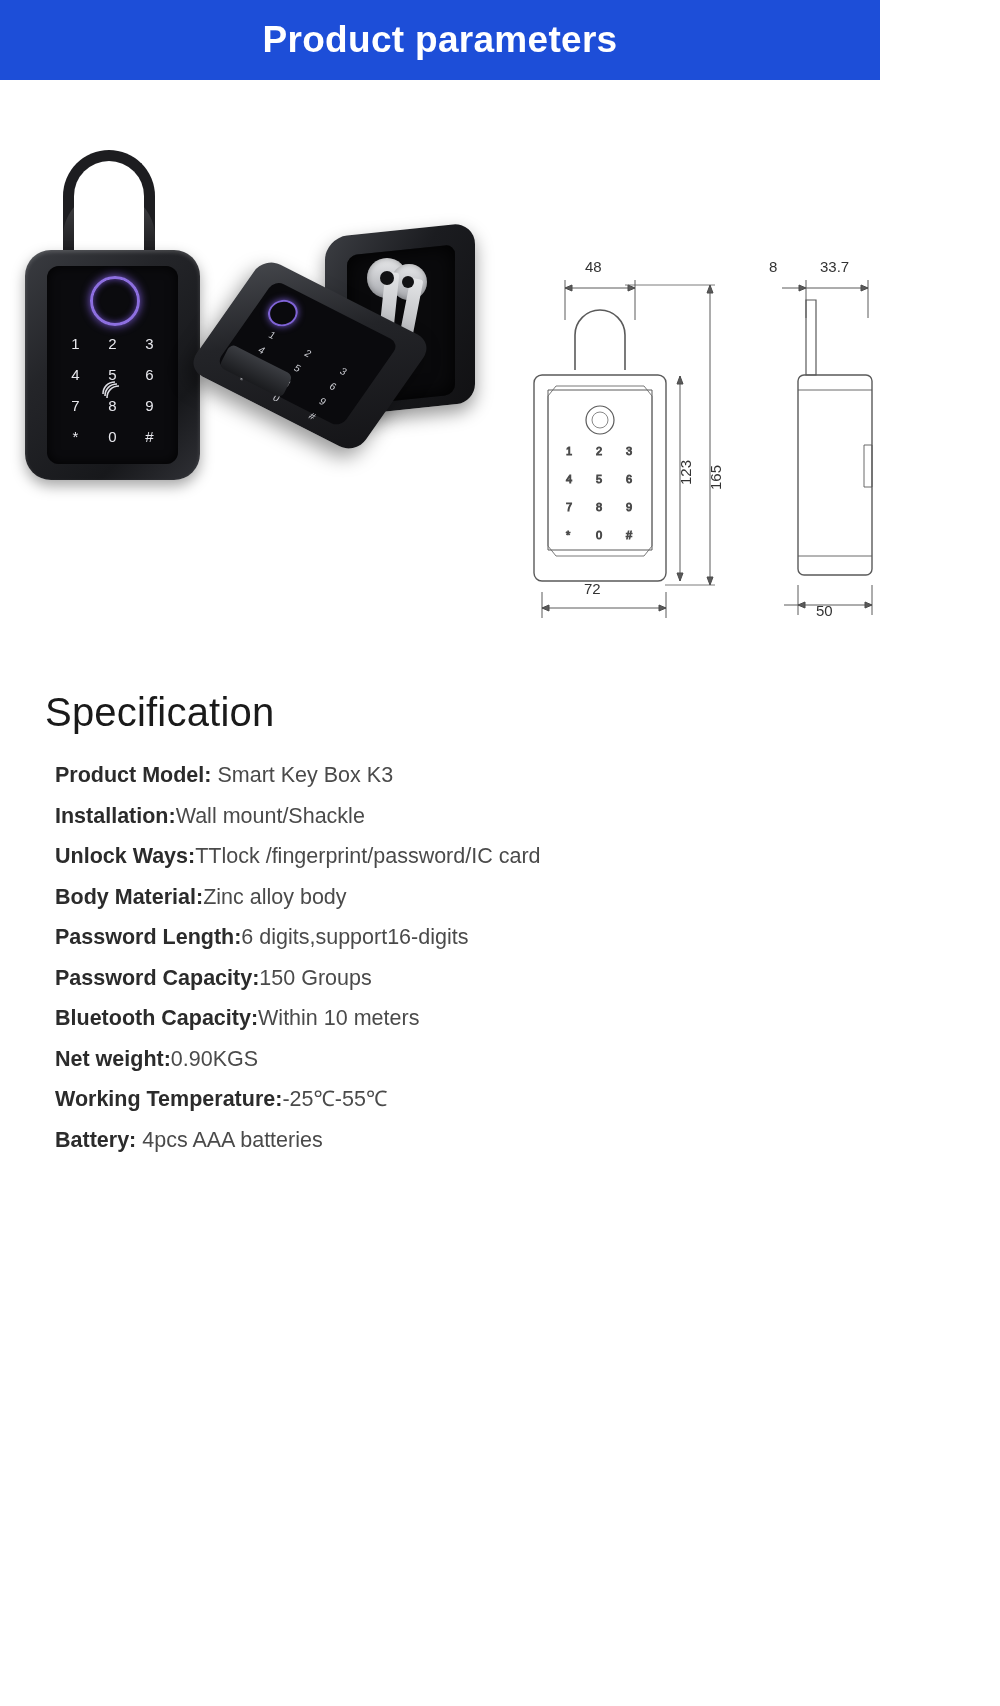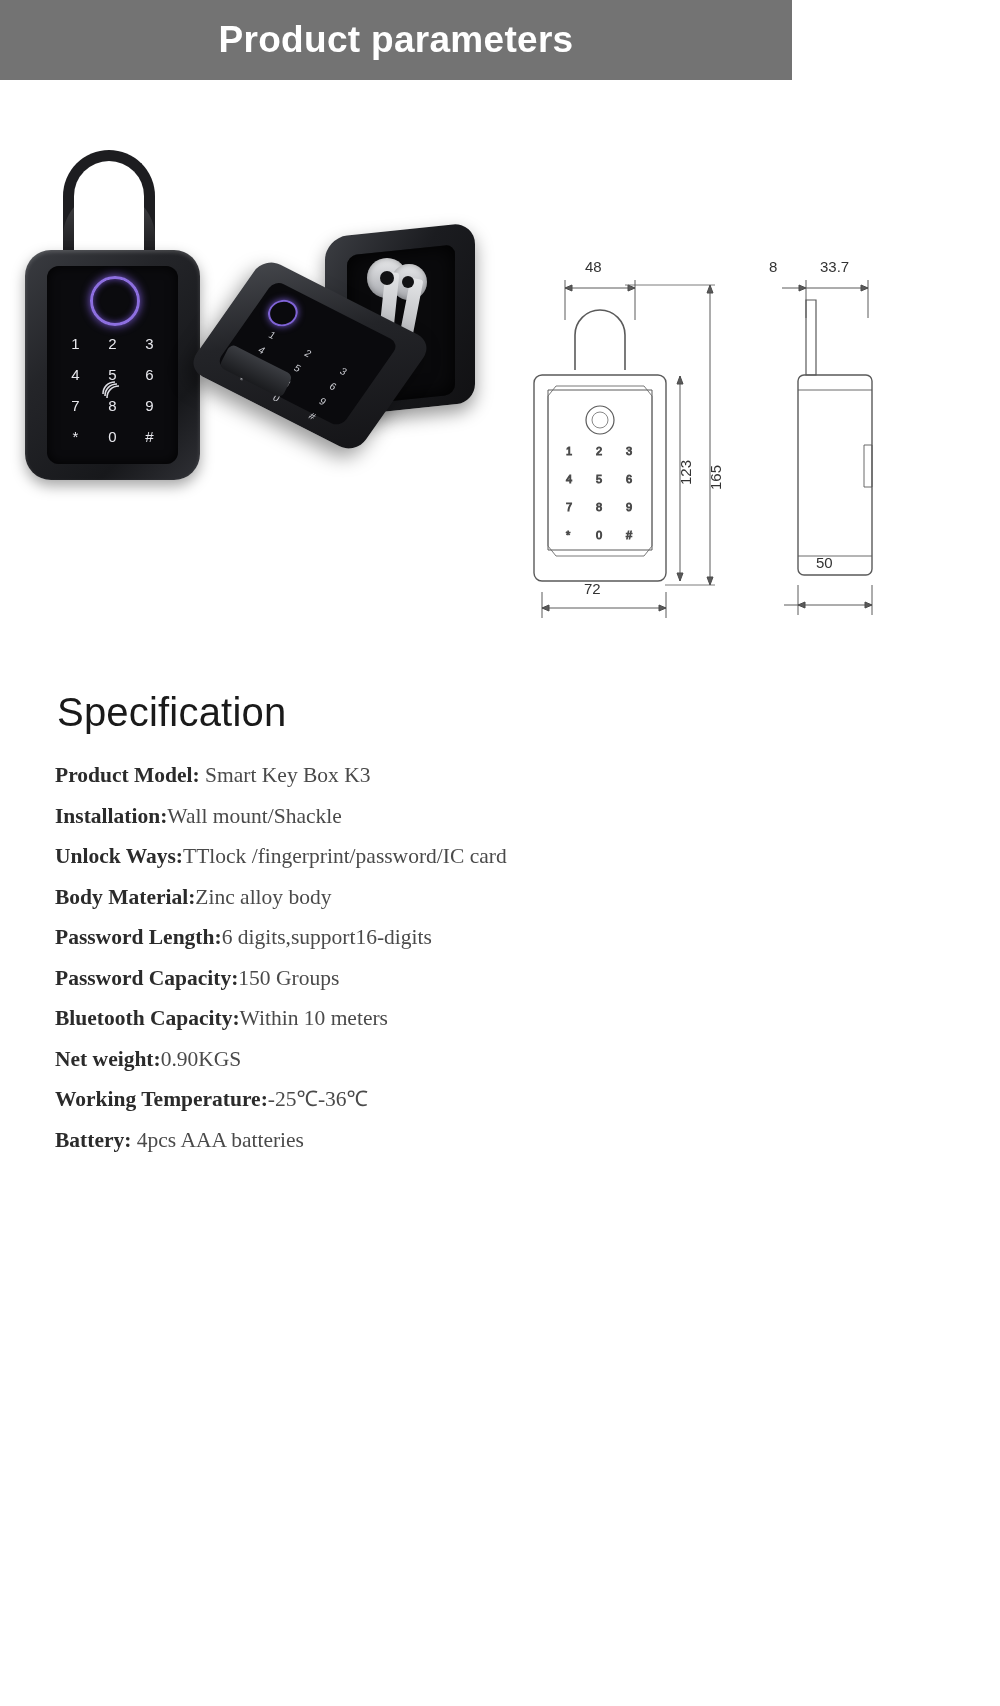--- a/index.html
+++ b/index.html
@@ -10,23 +10,23 @@
   body {
     width: 1000px;
     height: 1706px;
     position: relative;
     font-family: "Liberation Sans", sans-serif;
     overflow: hidden;
   }
 
   
   .banner {
-    width: 792px;
+    width: 880px;
     height: 80px;
-    background: #737373;
+    background: #1d4ed8;
     display: flex;
     align-items: center;
     justify-content: center;
     box-sizing: border-box;
   }
   .banner-title {
     color: #ffffff;
     font-size: 37px;
     font-weight: bold;
     letter-spacing: 0.3px;
@@ -263,31 +263,30 @@
   }
 
   
   .spec {
     position: absolute;
     left: 0;
     top: 690px;
     width: 1000px;
   }
   .spec-title {
-    margin-left: 57px;
+    margin-left: 45px;
     font-size: 40px;
     color: #1a1a1a;
     font-weight: normal;
     letter-spacing: 0.2px;
   }
   .spec-list {
     margin: 30px 16px 0 55px;
     padding: 0;
     list-style: none;
-    font-family: Liberation Serif, serif;
   }
   .spec-list li {
     font-size: 21.5px;
     color: #3b3b3b;
     line-height: 1.0;
     margin-bottom: 19px;
     white-space: nowrap;
   }
   .spec-list li .k {
     font-weight: bold;
@@ -435,21 +434,21 @@
     <path d="M104 205 h8 v42 h-8 z" stroke="#5a5a5a" stroke-width="0.9" fill="none"></path>
 
     <line x1="38" y1="345" x2="38" y2="375" stroke="#5a5a5a" stroke-width="1"></line>
     <line x1="112" y1="345" x2="112" y2="375" stroke="#5a5a5a" stroke-width="1"></line>
     <line x1="24" y1="365" x2="112" y2="365" stroke="#5a5a5a" stroke-width="1"></line>
     <path d="M38 365 l7 -3 v6 z" fill="#5a5a5a"></path>
     <path d="M112 365 l-7 -3 v6 z" fill="#5a5a5a"></path>
   </svg>
   <div class="dim-label" style="left:769px; top:178px;">8</div>
   <div class="dim-label" style="left:820px; top:178px;">33.7</div>
-  <div class="dim-label" style="left:816px; top:474px;text-align:center;">50</div>
+  <div class="dim-label" style="left:816px; top:522px;text-align:center;">50</div>
 </div>
 
 <div class="spec">
   <div class="spec-title">Specification</div>
   <ul class="spec-list">
     <li>
       <span class="k">Product Model:</span><span class="v"> Smart Key Box K3</span>
     </li>
     <li>
       <span class="k">Installation:</span><span class="v">Wall mount/Shackle</span>
@@ -466,19 +465,19 @@
     <li>
       <span class="k">Password Capacity:</span><span class="v">150 Groups</span>
     </li>
     <li>
       <span class="k">Bluetooth Capacity:</span><span class="v">Within 10 meters</span>
     </li>
     <li>
       <span class="k">Net weight:</span><span class="v">0.90KGS</span>
     </li>
     <li>
-      <span class="k">Working Temperature:</span><span class="v">-25℃-36℃</span>
+      <span class="k">Working Temperature:</span><span class="v">-25℃-55℃</span>
     </li>
     <li>
       <span class="k">Battery:</span><span class="v"> 4pcs AAA batteries</span>
     </li>
   </ul>
 </div>
 
 </body></html>

